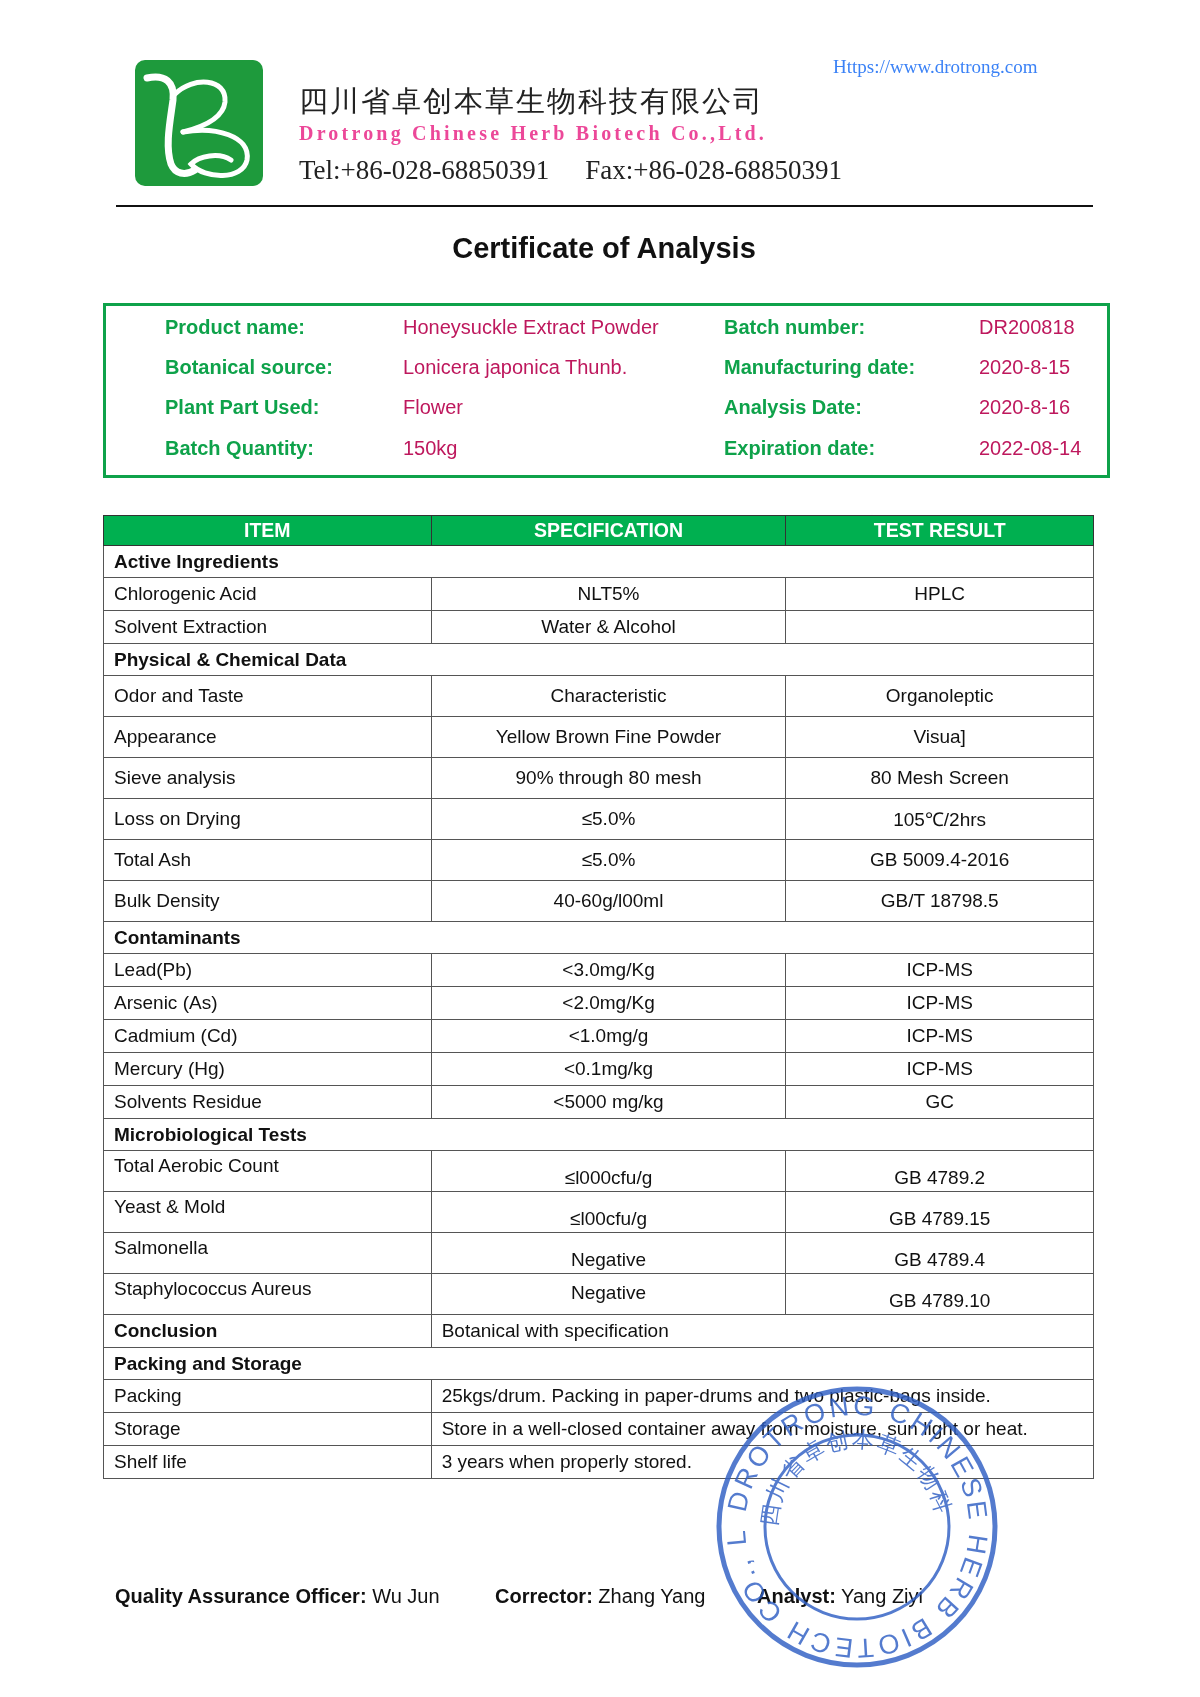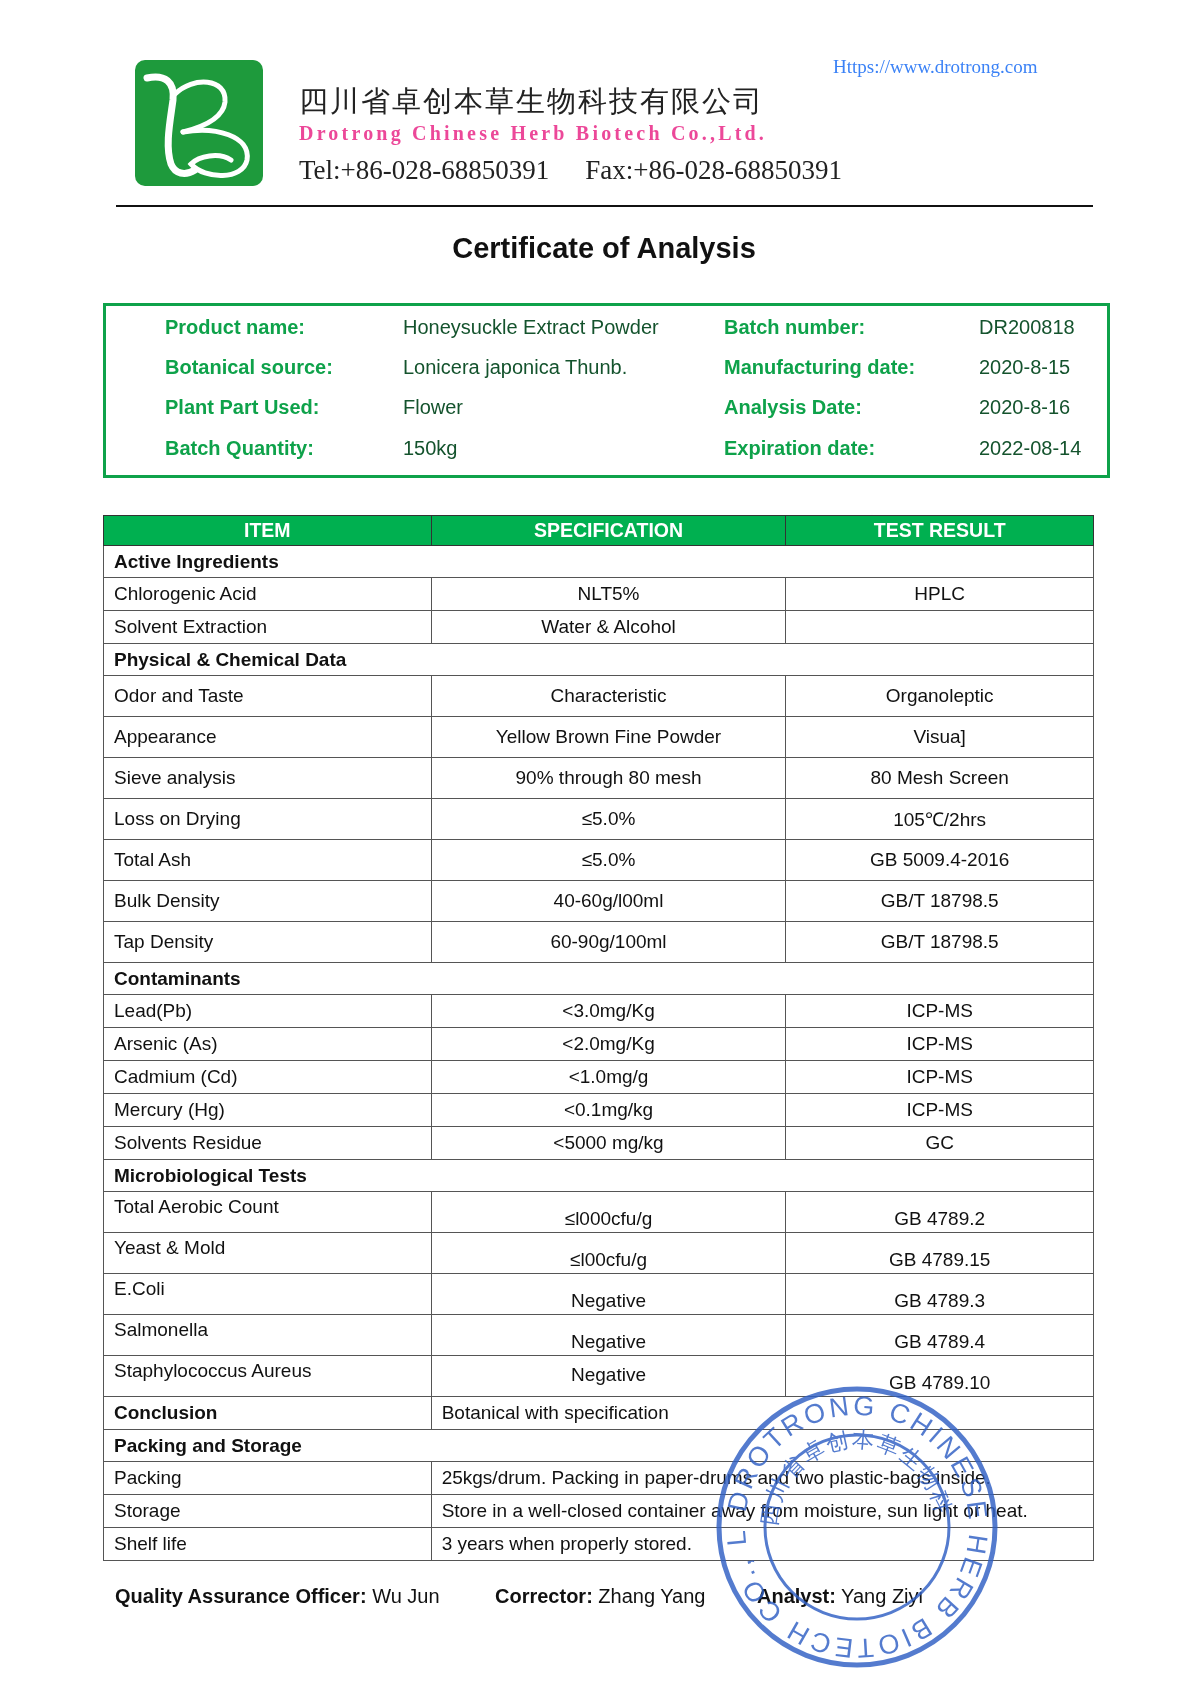--- a/index.html
+++ b/index.html
@@ -30,21 +30,21 @@
       position: absolute; left: 0; width: 1208px; top: 232px; text-align: center;
       font-weight: bold; font-size: 29px; color: #111;
     }
     .info-box {
       position: absolute; left: 103px; top: 303px; width: 1007px; height: 175px;
       border: 3px solid #0ea24a; box-sizing: border-box;
     }
     .info-row { position: absolute; left: 0; height: 30px; font-size: 20px; }
     .info-row span { position: absolute; white-space: nowrap; margin-left: 48px; }
     .lbl { color: #0ea24a; font-weight: bold; }
-    .val { color: #14532d; }
+    .val { color: #be185d; }
     .lbl.l1 { left: 11px; } .val.v1 { left: 249px; }
     .lbl.l2 { left: 570px; } .val.v2 { left: 825px; }
 
     table.coa {
       position: absolute; left: 103px; top: 515px; width: 991px;
       border-collapse: collapse; font-size: 19px;
     }
     table.coa td, table.coa th {
       border: 1.5px solid #555; padding: 0 10px; box-sizing: border-box;
     }
@@ -170,25 +170,20 @@
     <tr class="h40">
       <td>Total Ash</td>
       <td class="c">≤5.0%</td>
       <td class="c">GB 5009.4-2016</td>
     </tr>
     <tr class="h40">
       <td>Bulk Density</td>
       <td class="c">40-60g/l00ml</td>
       <td class="c">GB/T 18798.5</td>
     </tr>
-    <tr class="h40">
-      <td>Tap Density</td>
-      <td class="c">60-90g/100ml</td>
-      <td class="c">GB/T 18798.5</td>
-    </tr>
 
     <tr>
         <td colspan="3" class="sec">Contaminants</td>
       </tr>
     <tr class="h32">
       <td>Lead(Pb)</td>
       <td class="c">&lt;3.0mg/Kg</td>
       <td class="c">ICP-MS</td>
     </tr>
     <tr class="h32">
@@ -217,25 +212,20 @@
       </tr>
     <tr class="micro">
       <td class="item">Total Aerobic Count</td>
       <td class="c">≤l000cfu/g</td>
       <td class="c">GB 4789.2</td>
     </tr>
     <tr class="micro">
       <td class="item">Yeast &amp; Mold</td>
       <td class="c">≤l00cfu/g</td>
       <td class="c">GB 4789.15</td>
-    </tr>
-    <tr class="micro">
-      <td class="item">E.Coli</td>
-      <td class="c">Negative</td>
-      <td class="c">GB 4789.3</td>
     </tr>
     <tr class="micro">
       <td class="item">Salmonella</td>
       <td class="c">Negative</td>
       <td class="c">GB  4789.4</td>
     </tr>
     <tr class="micro">
       <td class="item">Staphylococcus Aureus</td>
       <td class="c mid">Negative</td>
       <td class="c">GB 4789.10</td>

